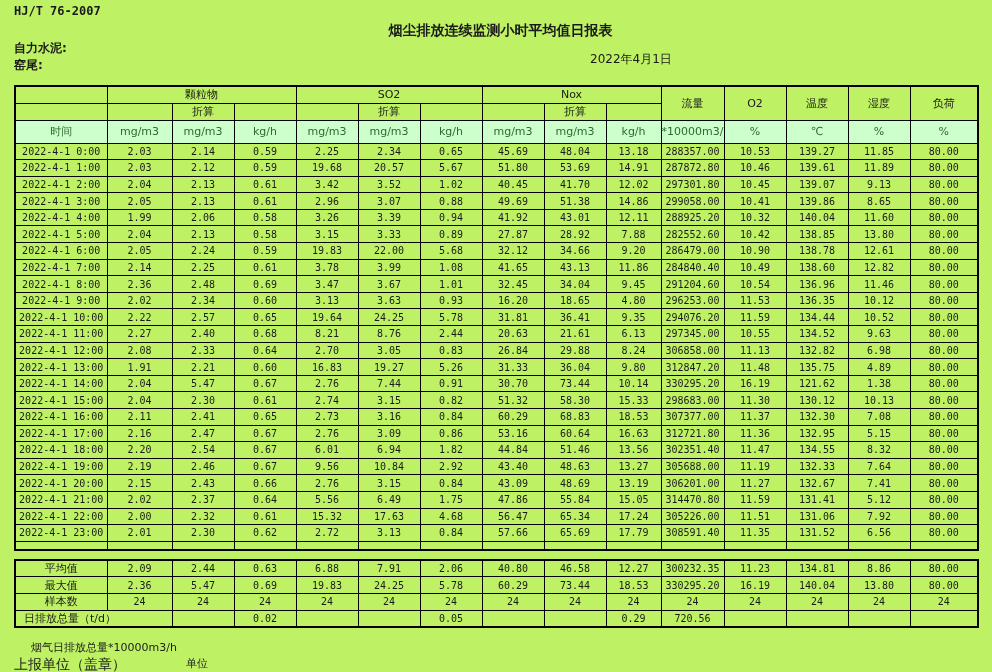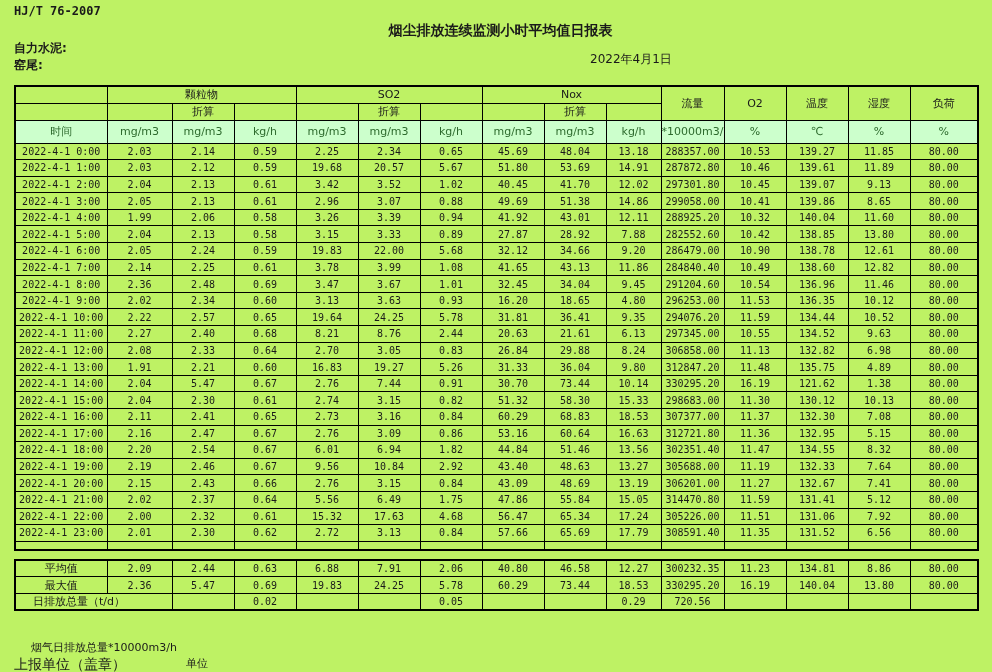--- a/index.html
+++ b/index.html
@@ -56,21 +56,21 @@
     color: #2d6a2d;
     height: 23px;
   }
   tr.blankrow td { height: 9px; }
   .gap { height: 8px; }
   tr.totalrow td { height: 15px; }
   td.lbl {
     font-family: "DejaVu Sans", "Liberation Sans", sans-serif;
     font-size: 11px;
   }
-  td.left { text-align: left; padding-left: 17px; }
+  td.left { text-align: left; padding-left: 8px; }
   .footer1 { position: absolute; left: 14px; top: 640px; font-size: 11px; margin-left: 17px; }
   .footer2l { position: absolute; left: 14px; top: 656px; font-size: 14px; }
   .footer2r { position: absolute; left: 186px; top: 656px; font-size: 11px; }
 </style>
 </head>
 <body>
 
 <div class="page">
   <div class="std-no">HJ/T  76-2007</div>
   <div class="report-title">烟尘排放连续监测小时平均值日报表</div>
@@ -616,20 +616,37 @@
             <td>5.78</td>
             <td>60.29</td>
             <td>73.44</td>
             <td>18.53</td>
             <td>330295.20</td>
             <td>16.19</td>
             <td>140.04</td>
             <td>13.80</td>
             <td>80.00</td>
           </tr>
+          <tr>
+            <td class="lbl">样本数</td>
+            <td>24</td>
+            <td>24</td>
+            <td>24</td>
+            <td>24</td>
+            <td>24</td>
+            <td>24</td>
+            <td>24</td>
+            <td>24</td>
+            <td>24</td>
+            <td>24</td>
+            <td>24</td>
+            <td>24</td>
+            <td>24</td>
+            <td>24</td>
+          </tr>
         </tbody>
       <tbody>
         <tr class="totalrow">
           <td colspan="2" class="lbl left">日排放总量（t/d）</td>
           <td></td>
           <td>0.02</td>
           <td></td>
           <td></td>
           <td>0.05</td>
           <td></td>

